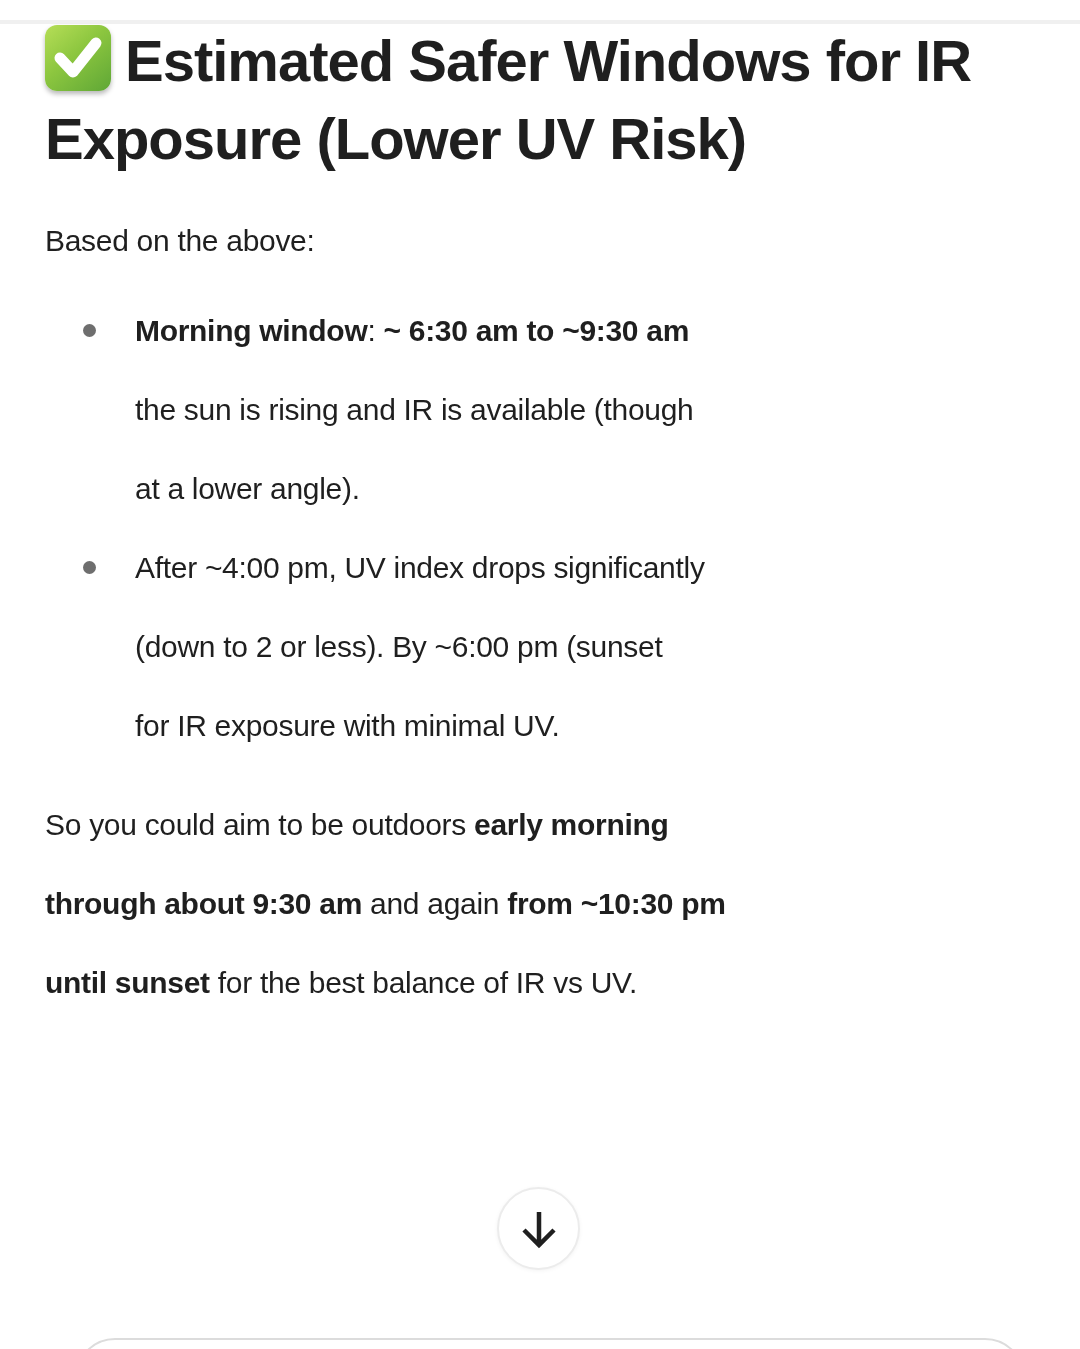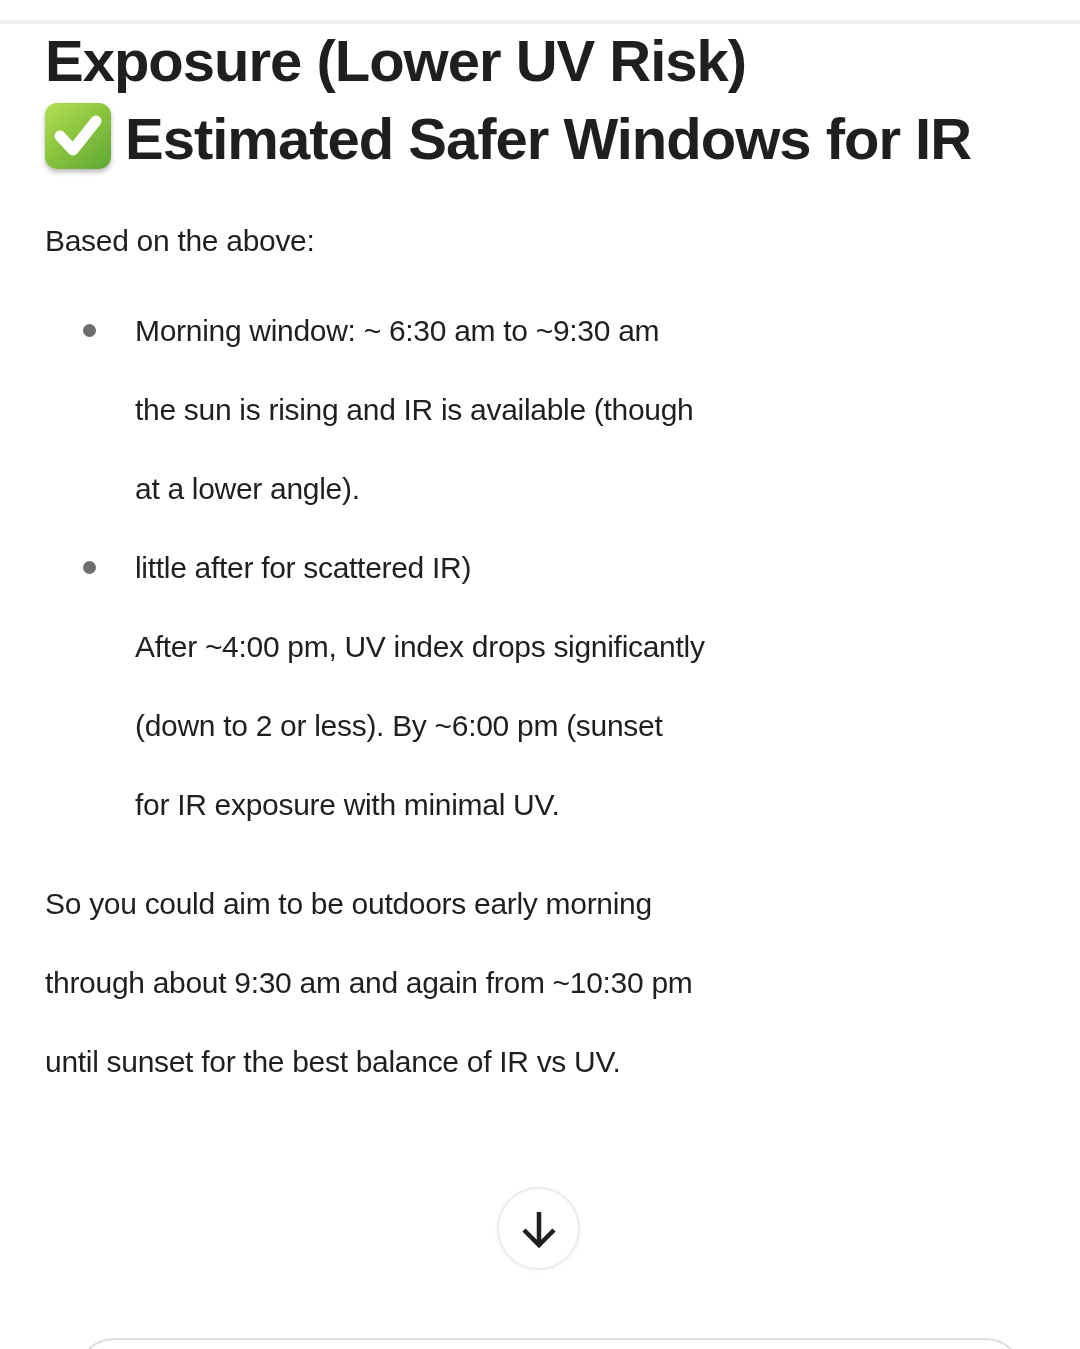--- a/index.html
+++ b/index.html
@@ -42,21 +42,21 @@
     margin-right: 14px;
     position: relative;
   }
   .emoji svg { position: absolute; left: 0; top: 0; }
   .para, .li-body {
     font-size: 30px;
     line-height: 79px;
     letter-spacing: -0.3px;
   }
   .tline { white-space: nowrap; height: 79px; }
-  .b { font-weight: 400; }
+  .b { font-weight: 700; }
   .intro { margin-top: 23px; }
   .list { list-style: none; margin-top: 11px; }
   .li { position: relative; padding-left: 90px; }
   .dot {
     position: absolute;
     left: 38px; top: 33px;
     width: 13px; height: 13px;
     border-radius: 50%;
     background: #6e6e6e;
   }
@@ -88,48 +88,47 @@
 <body>
 
 <div class="page">
 
   <div class="top-divider"></div>
 
   <div class="content">
 
     <h2 class="heading">
       <div class="h-line">
-        <span>Exposure (Lower UV Risk)</span>
-      </div>
-      <div class="h-line">
         <span class="emoji">
           <svg width="66" height="66" viewBox="0 0 66 66">
             <path d="M15 33 L28 47 L51 18" fill="none" stroke="#ffffff" stroke-width="11" stroke-linecap="round" stroke-linejoin="round"></path>
           </svg>
         </span><span>Estimated Safer Windows for IR</span>
+      </div>
+      <div class="h-line">
+        <span>Exposure (Lower UV Risk)</span>
       </div>
     </h2>
 
     <div class="para intro">
         <div class="tline"><span>Based on the above:</span></div>
       </div>
 
     <ul class="list">
       <li class="li">
         <span class="dot"></span>
         <div class="li-body">
             <div class="tline"><span class="b">Morning window</span><span>: </span><span class="b">~ 6:30 am to ~9:30 am</span></div>
             <div class="tline"><span>the sun is rising and IR is available (though</span></div>
             <div class="tline"><span>at a lower angle).</span></div>
           </div>
       </li>
       <li class="li">
         <span class="dot"></span>
         <div class="li-body">
-            <div class="tline"><span class="b">little after for scattered IR)</span></div>
             <div class="tline"><span>After ~4:00 pm, UV index drops significantly</span></div>
             <div class="tline"><span>(down to 2 or less). By ~6:00 pm (sunset</span></div>
             <div class="tline"><span>for IR exposure with minimal UV.</span></div>
           </div>
       </li>
     </ul>
 
     <div class="para closing">
         <div class="tline"><span>So you could aim to be outdoors </span><span class="b">early morning</span></div>
         <div class="tline"><span class="b">through about 9:30 am</span><span> and again </span><span class="b">from ~10:30 pm</span></div>

